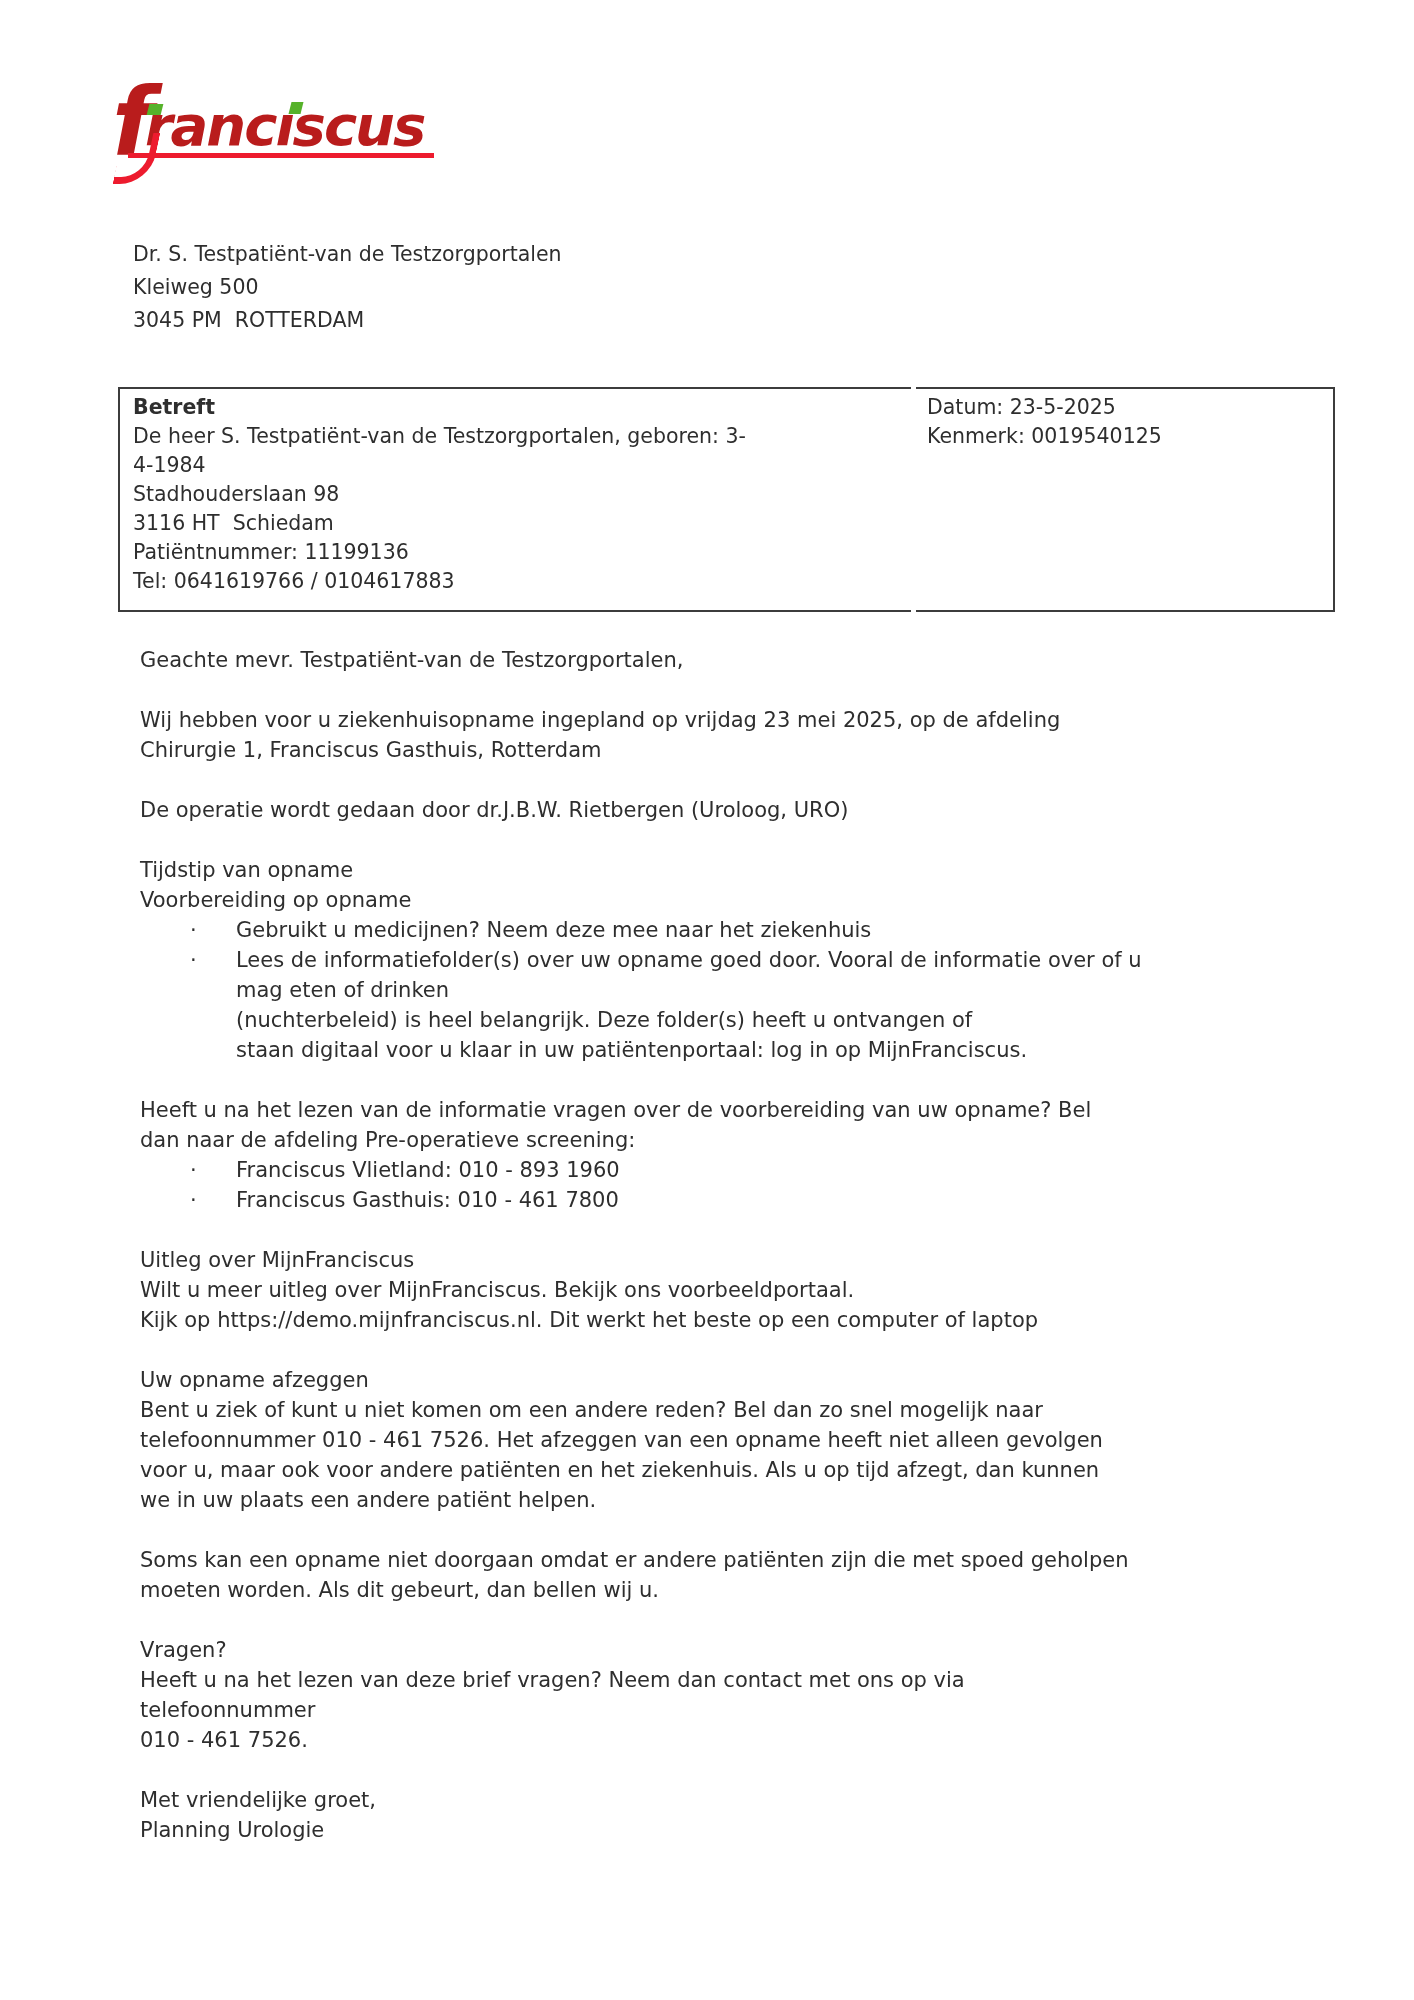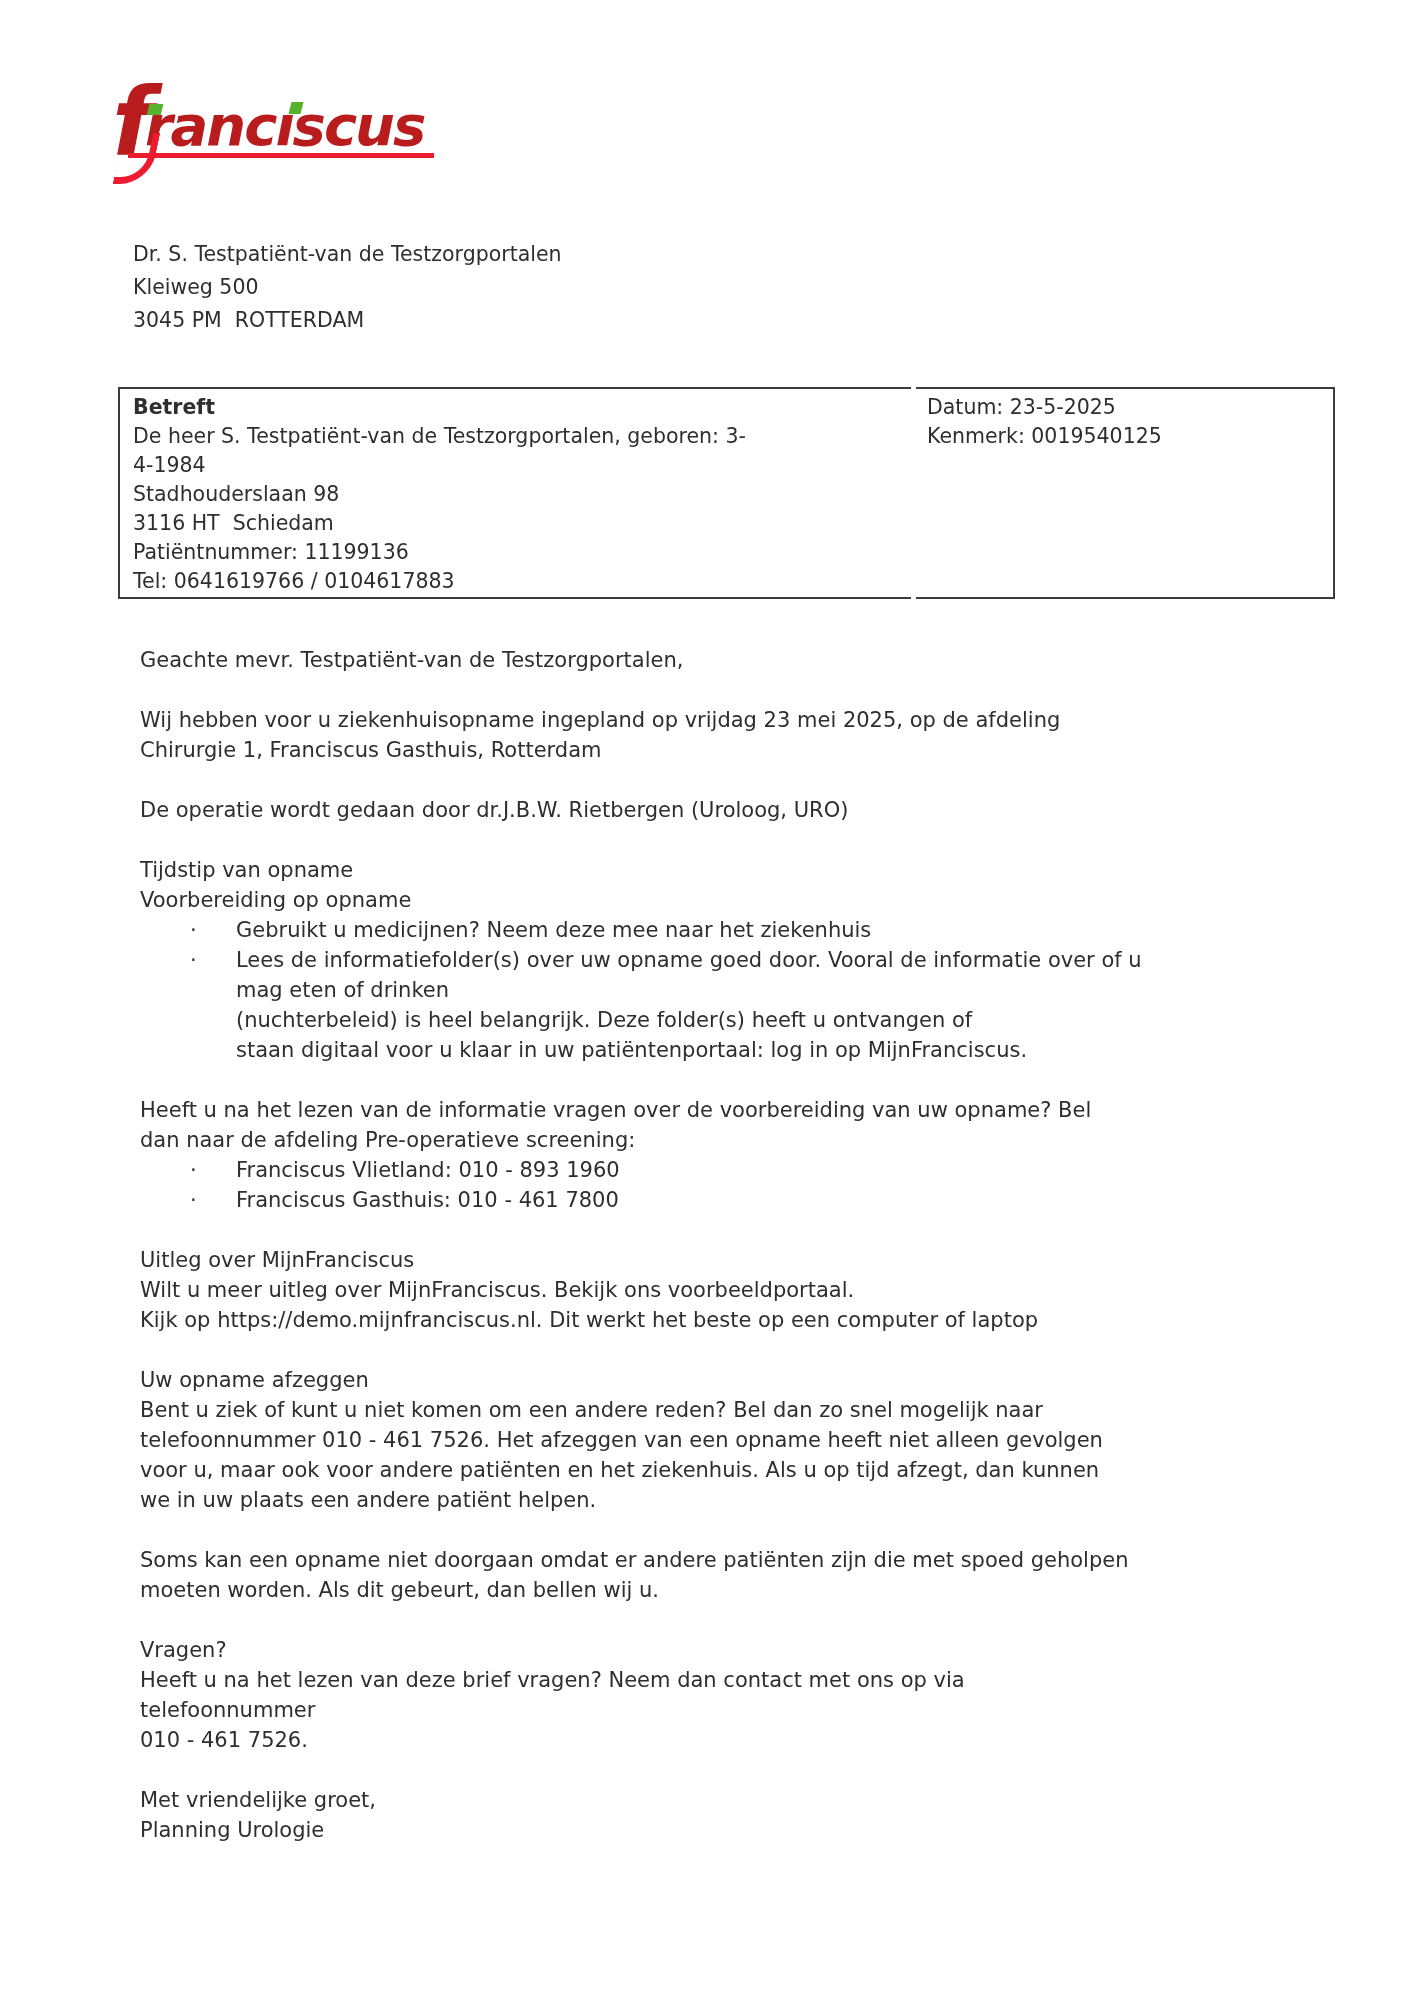--- a/index.html
+++ b/index.html
@@ -53,21 +53,21 @@
     font-size:20.5px; line-height:33px; white-space:pre-wrap;
   }
 
   
   .betreft {
     position:absolute; left:118px; top:387px; width:1217px;
     display:flex; gap:5px; box-sizing:border-box;
     font-size:20.5px; line-height:29px;
   }
   .betreft .cell { box-sizing:border-box; border:2px solid #3c3c3c; }
-  .betreft .cell-left  { flex:0 0 793px; border-right:none; padding:4px 10px 1px 13px; }
+  .betreft .cell-left  { flex:0 0 793px; border-right:none; padding:4px 10px 14px 13px; }
   .betreft .cell-right { flex:1; border-left:none; padding:4px 10px 5px 11px; }
   .betreft .box-heading { font-weight:bold; }
   .betreft .pre { white-space:pre-wrap; }
 
   
   .body-text {
     position:absolute; left:140px; top:645px; width:1218px;
     font-size:21px; line-height:30px;
   }
   .para { margin:0 0 30px 0; white-space:pre-wrap; }

